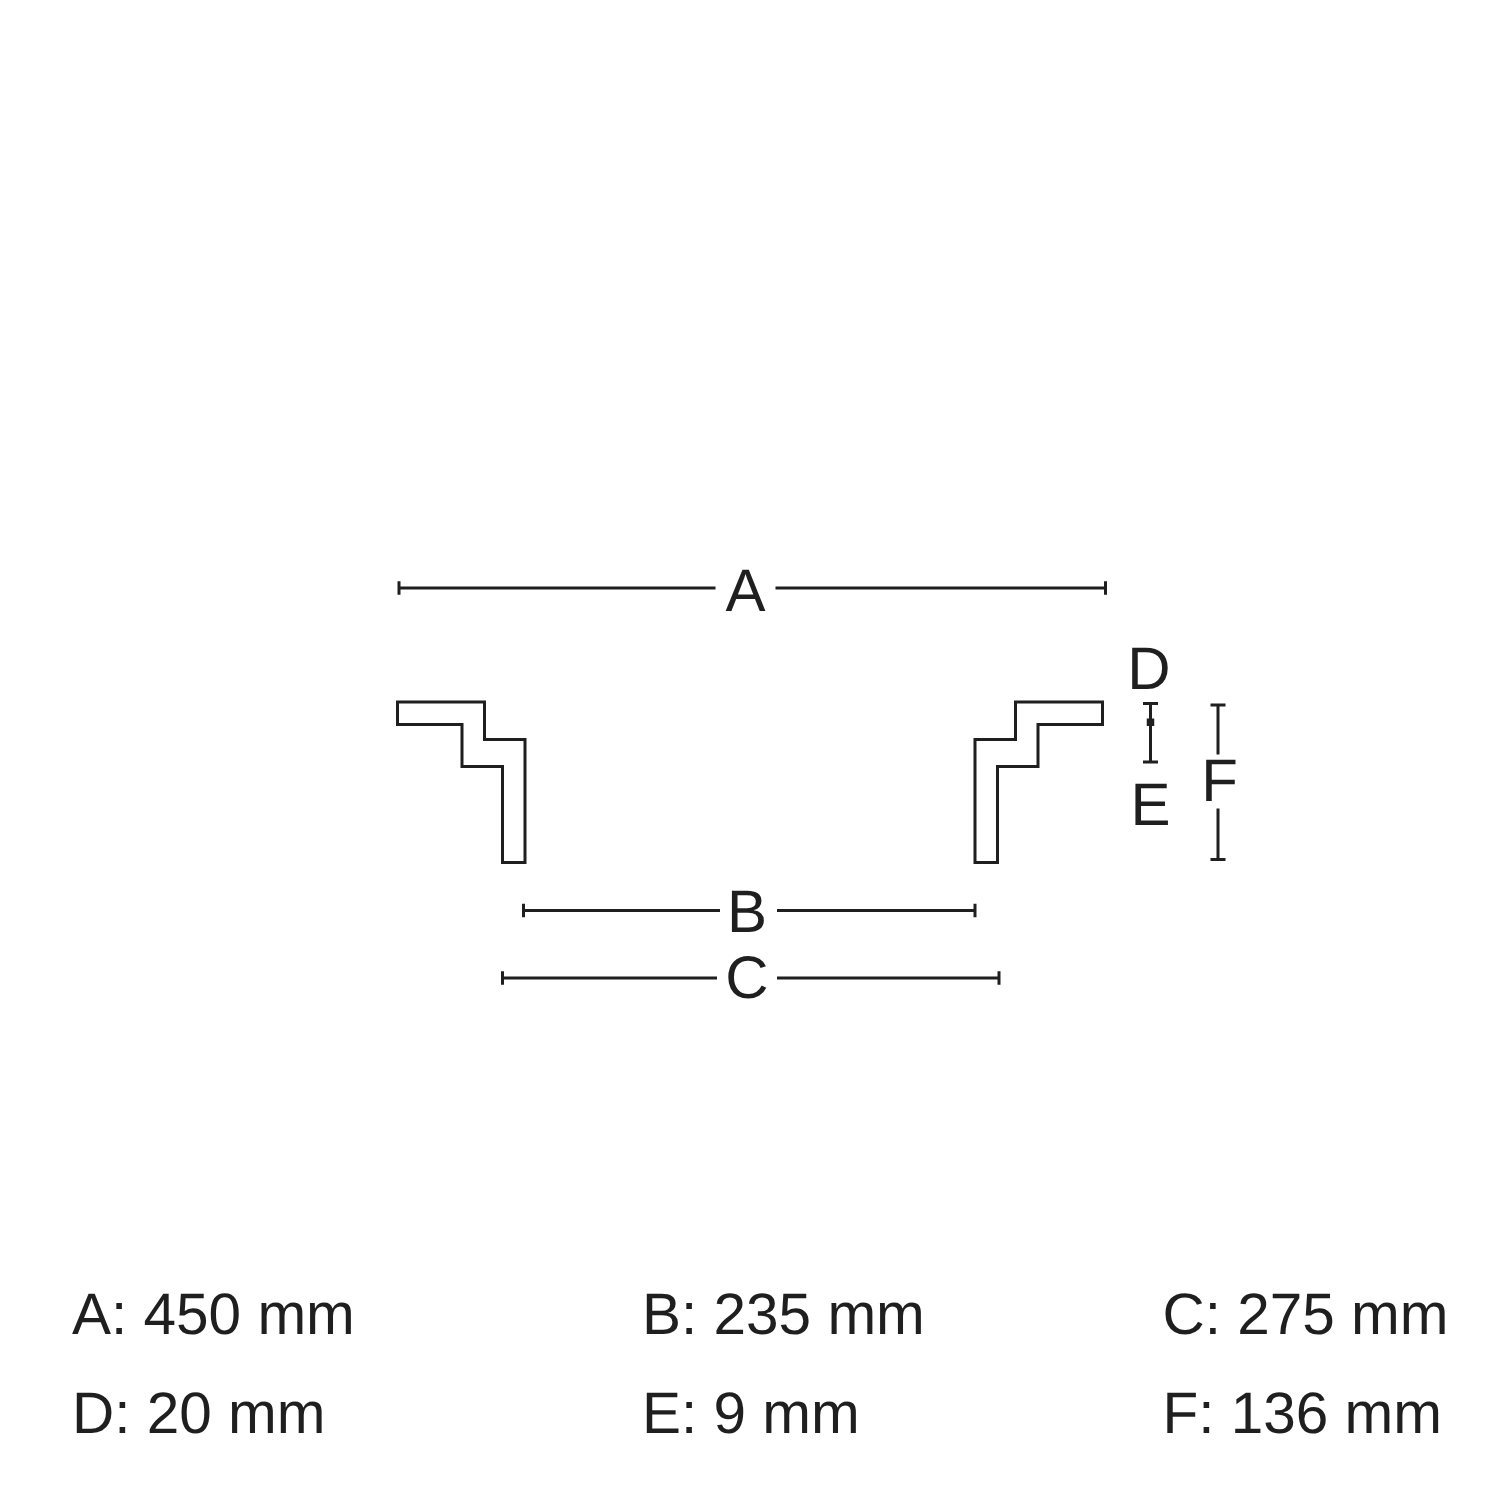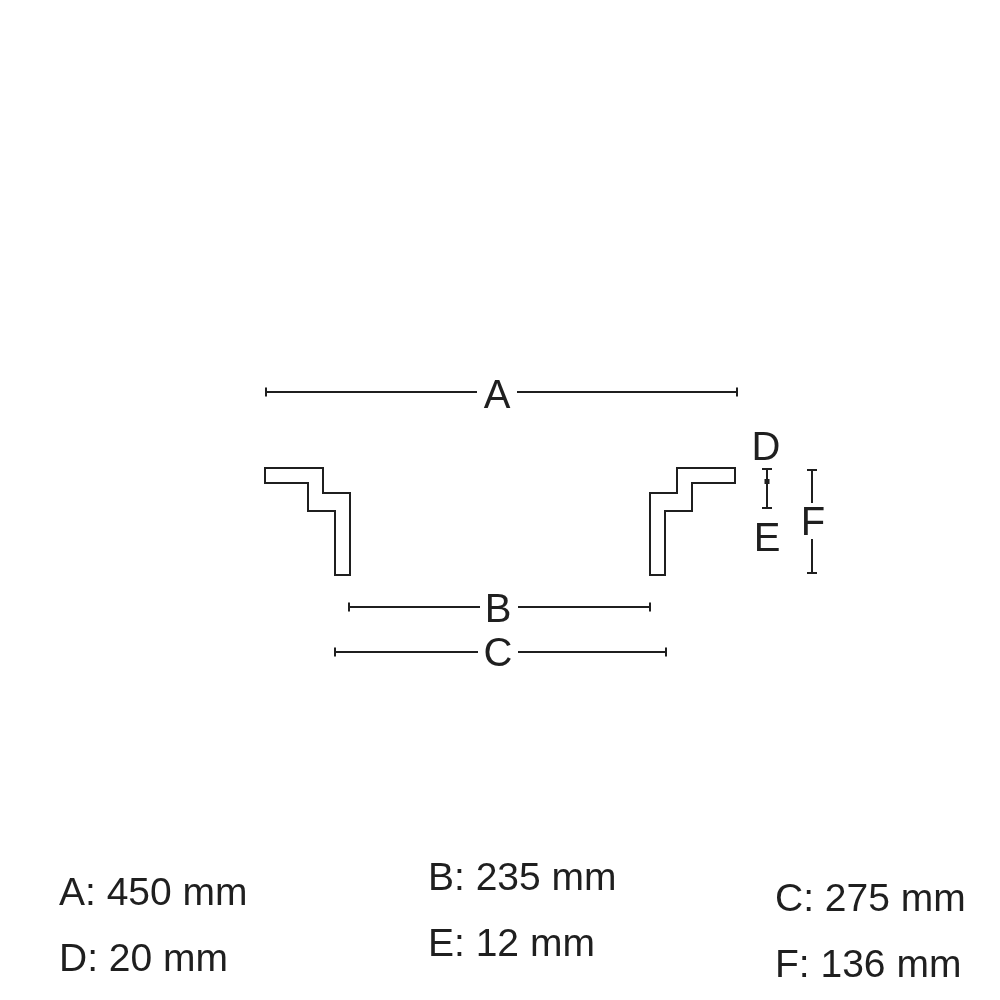--- a/index.html
+++ b/index.html
@@ -41,23 +41,23 @@
   }
   .legend-item {
     position: absolute;
     font-size: 39px;
     line-height: 45px;
     color: var(--line, #1f1f1f);
     white-space: nowrap;
   }
   .row-1 { top: 854px; }
   .row-2 { top: 920px; }
-  .col-1 { left: 59px; margin-top: 15px; }
+  .col-1 { left: 48px; }
   .col-2 { left: 428px; }
-  .col-3 { left: 775px; margin-top: 21px; }
+  .col-3 { left: 775px; }
 </style>
 </head>
 <body>
 
 <div class="canvas">
 
   <svg class="diagram" width="1000" height="1000" viewBox="0 0 1000 1000">
 
     <g>
       <line x1="266" y1="387.5" x2="266" y2="396.5"></line>
@@ -103,17 +103,17 @@
       <line x1="666" y1="647.5" x2="666" y2="656.5"></line>
       <text x="498" y="652" dominant-baseline="central">C</text>
     </g>
   </svg>
 
   <div class="legend">
     <div class="legend-item row-1 col-1">A: 450 mm</div>
     <div class="legend-item row-1 col-2">B: 235 mm</div>
     <div class="legend-item row-1 col-3">C: 275 mm</div>
     <div class="legend-item row-2 col-1">D: 20 mm</div>
-    <div class="legend-item row-2 col-2">E: 12 mm</div>
+    <div class="legend-item row-2 col-2">E: 9 mm</div>
     <div class="legend-item row-2 col-3">F: 136 mm</div>
   </div>
 
 </div>
 
 </body></html>

